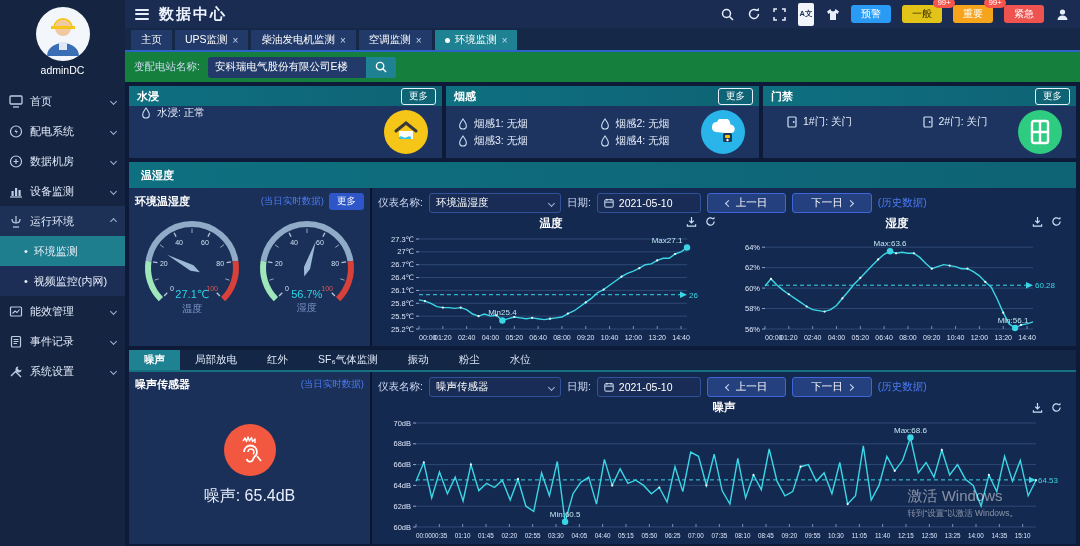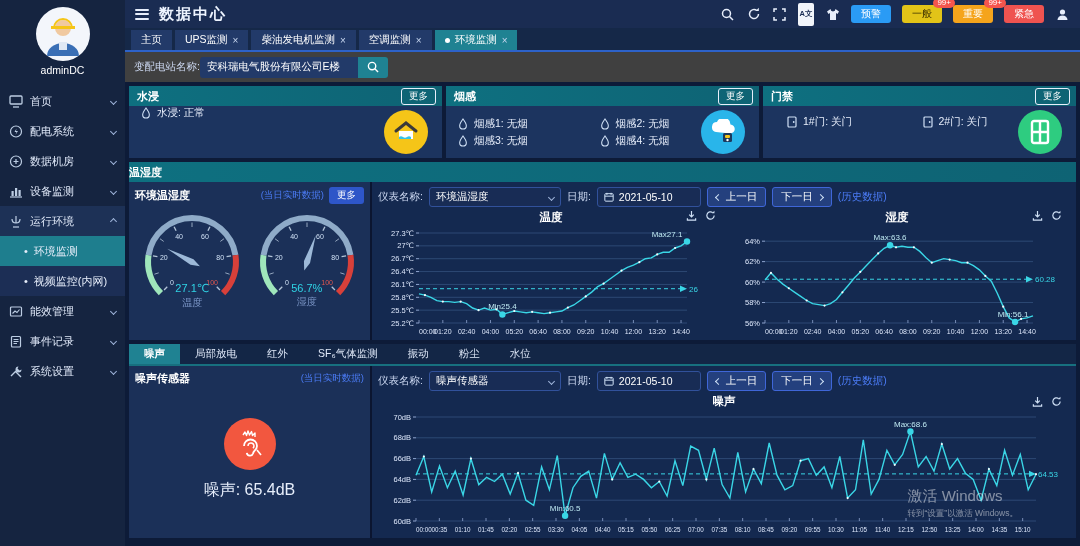--- a/index.html
+++ b/index.html
@@ -42,21 +42,21 @@
     border-radius:8px; padding:1px 4px; line-height:1; }
 
   .tabrow { height:24px; background:#152848; display:flex; align-items:stretch; gap:3px; padding:2px 0 0 6px;
     border-bottom:2px solid #2d62c9; flex-shrink:0; }
   .tab { display:flex; align-items:center; gap:5px; padding:0 10px; background:#223a69; font-size:10.5px;
     color:#fff; cursor:pointer; white-space:nowrap; }
   .tab.active { background:#1f8292; }
   .tab .dot { width:5px; height:5px; border-radius:50%; background:#fff; }
   .tab-close::before { content:"×"; color:#c7d6ef; font-size:10px; }
 
-  .searchrow { height:30px; background:#404040; display:flex; align-items:center; padding-left:9px; flex-shrink:0; }
+  .searchrow { height:30px; background:#15803d; display:flex; align-items:center; padding-left:9px; gap:8px; flex-shrink:0; }
   .search-label { color:#cdd9f2; font-size:10.5px; }
   .search-group { display:flex; height:21px; border-radius:3px; overflow:hidden; }
   .search-input { width:158px; background:#223a69; border:none; color:#fff; font-size:10.5px; padding:0 7px;
     font-family:inherit; outline:none; }
   .search-btn { width:30px; background:#1f8292; border:none; display:flex; align-items:center; justify-content:center; cursor:pointer; }
 
   .content { flex:1; padding:4px; display:flex; flex-direction:column; gap:4px; min-height:0; }
 
   
   .row1 { display:flex; gap:4px; height:72px; flex-shrink:0; }
@@ -71,39 +71,39 @@
   .status-items.single { grid-template-columns:1fr; }
   .status-item { display:flex; align-items:center; gap:6px; font-size:10.5px; color:#e7eefb; }
   .big-badge { width:44px; height:44px; border-radius:50%; display:flex; align-items:center; justify-content:center; flex-shrink:0; }
   .badge-yellow { background:#f5c518; }
   .badge-blue { background:#29b5ea; }
   .badge-green { background:#2ecc80; }
   .badge-red { background:#f2573f; }
 
   
   .section { display:flex; flex-direction:column; flex-shrink:0; }
-  .sec-header { height:20px; background:linear-gradient(90deg,#0e7080,#0e6374); display:flex; align-items:center;
-    padding-left:0; font-weight:bold; color:#fff; flex-shrink:0; }
+  .sec-header { height:26px; background:linear-gradient(90deg,#0e7080,#0e6374); display:flex; align-items:center;
+    padding-left:12px; font-weight:bold; color:#fff; flex-shrink:0; }
   .sec-body { display:flex; background:#142950; }
   .left-pane { width:243px; flex-shrink:0; background:#1b3058; border-right:2px solid #0b1530; padding:5px 6px; display:flex; flex-direction:column; }
   .pane-head { display:flex; align-items:center; gap:5px; }
   .pane-title { font-weight:bold; font-size:11px; color:#fff; }
   .realtime-link { margin-left:auto; color:#4b7bf5; font-size:9.5px; cursor:pointer; white-space:nowrap; }
   .more-blue { background:#2e56c8; border:none; color:#fff; font-size:9.5px; border-radius:3px; padding:2px 8px; cursor:pointer; font-family:inherit; }
   .right-pane { flex:1; padding:2px 6px 0; display:flex; flex-direction:column; min-width:0; }
 
   .controls { display:flex; align-items:center; gap:6px; height:26px; flex-shrink:0; }
   .ctl-label { color:#cdd9f2; font-size:10.5px; white-space:nowrap; }
   .select-box, .date-box { height:20px; background:#182c55; border:1px solid #31519b; border-radius:3px;
     display:flex; align-items:center; padding:0 6px; gap:5px; cursor:pointer; }
   .select-box { width:132px; }
   .date-box { width:104px; }
   .sel-value { color:#fff; font-size:10.5px; flex:1; }
   .nav-btn { height:20px; background:#24407e; border:1px solid #3f66d8; border-radius:3px; color:#fff;
-    font-size:10.5px; padding:0 8px; display:flex; align-items:center; gap:5px; cursor:pointer; font-family:inherit; }
+    font-size:10.5px; padding:0 18px; display:flex; align-items:center; gap:5px; cursor:pointer; font-family:inherit; }
   .bchev { width:5px; height:5px; border:solid #cfe0f5; border-width:0 1.2px 1.2px 0; }
   .bchev.left { transform:rotate(135deg); }
   .bchev.right { transform:rotate(-45deg); }
 
   .charts-row { display:flex; flex:1; }
   .chart-block { flex:1; position:relative; display:flex; flex-direction:column; align-items:center; min-width:0; }
   .chart-title { font-weight:bold; color:#fff; font-size:11.5px; height:16px; }
   .chart-icons { position:absolute; right:8px; top:0; display:flex; gap:8px; }
   .chart-icons svg { cursor:pointer; }
 

